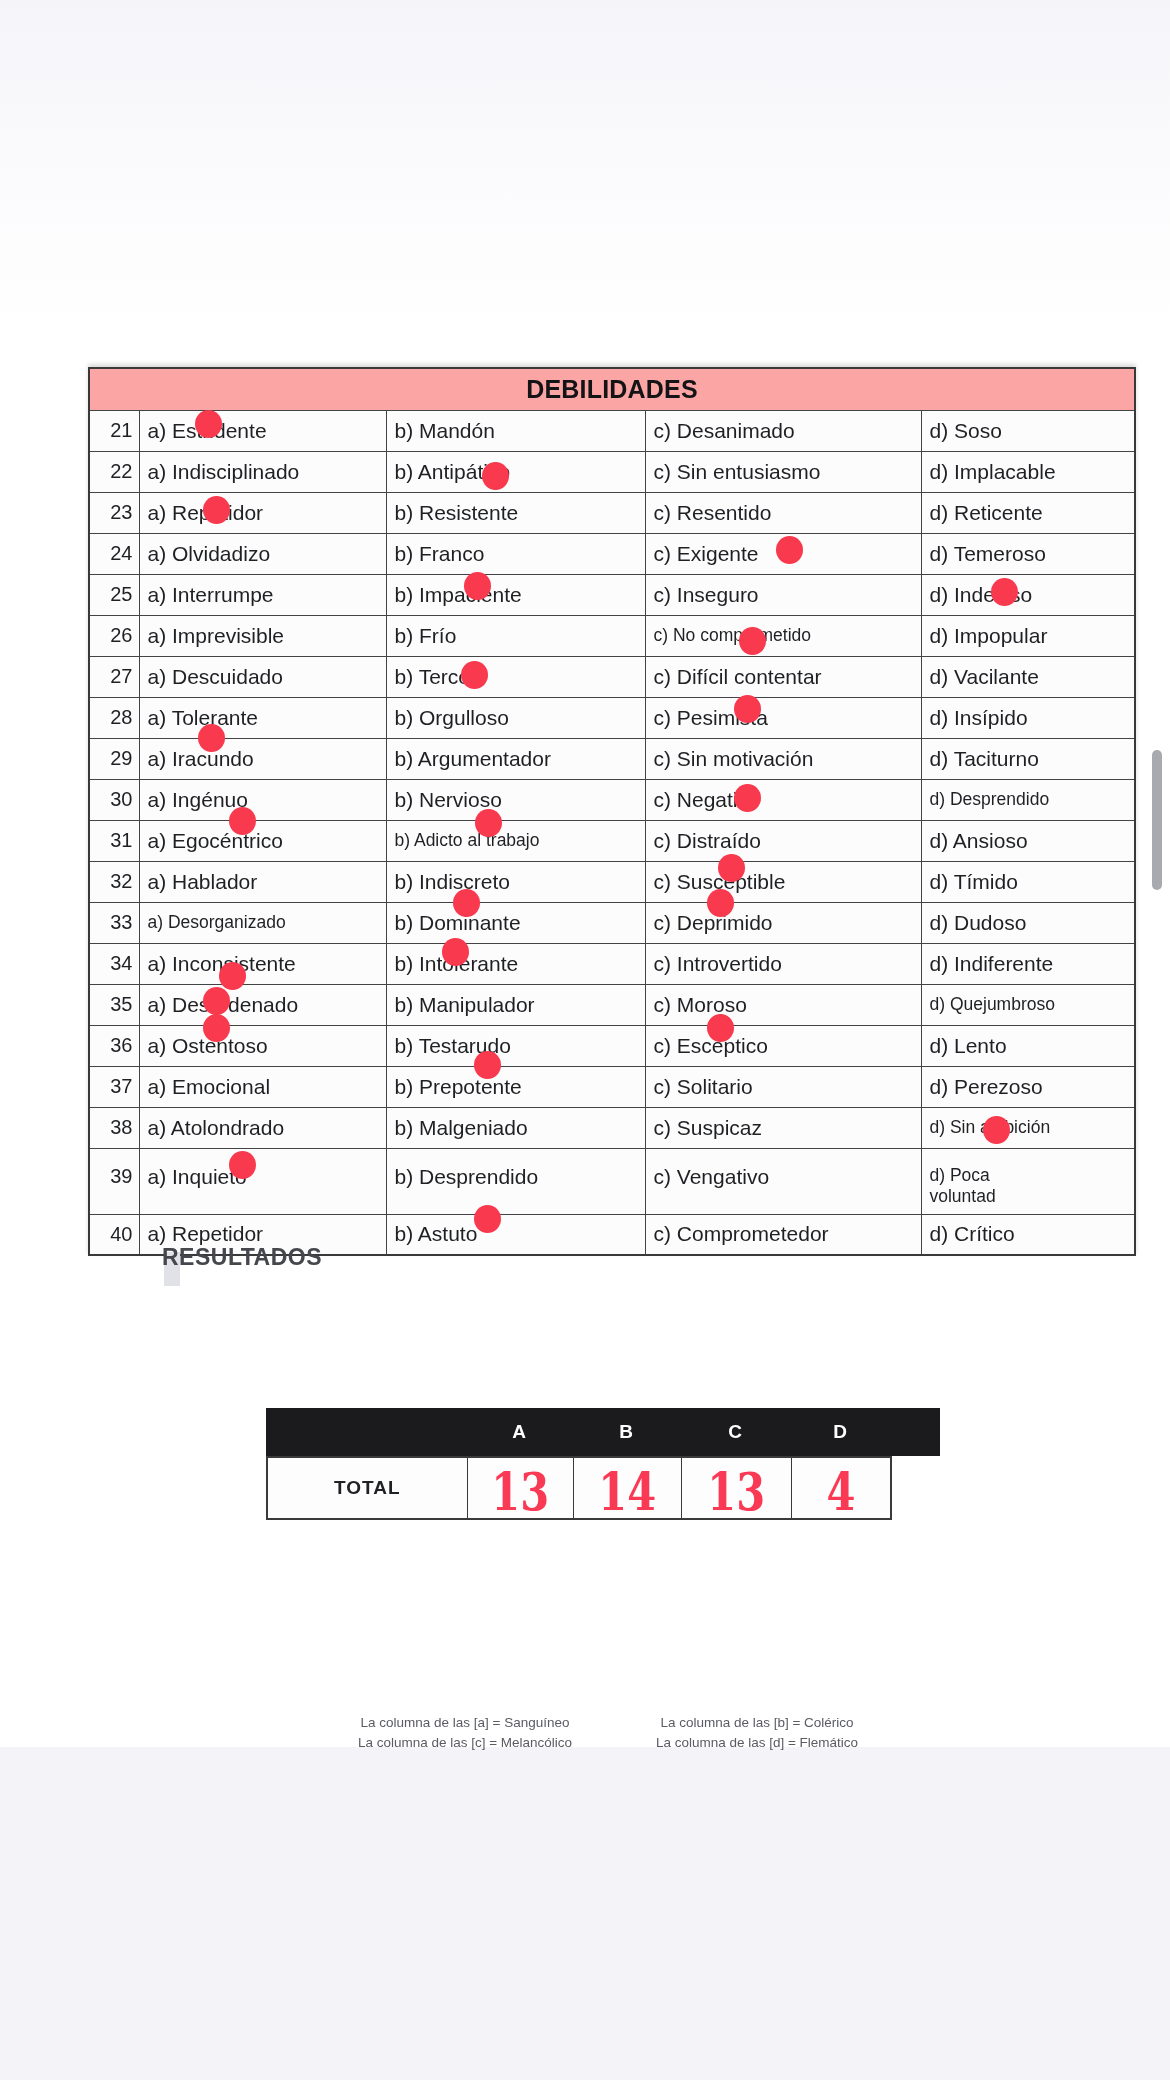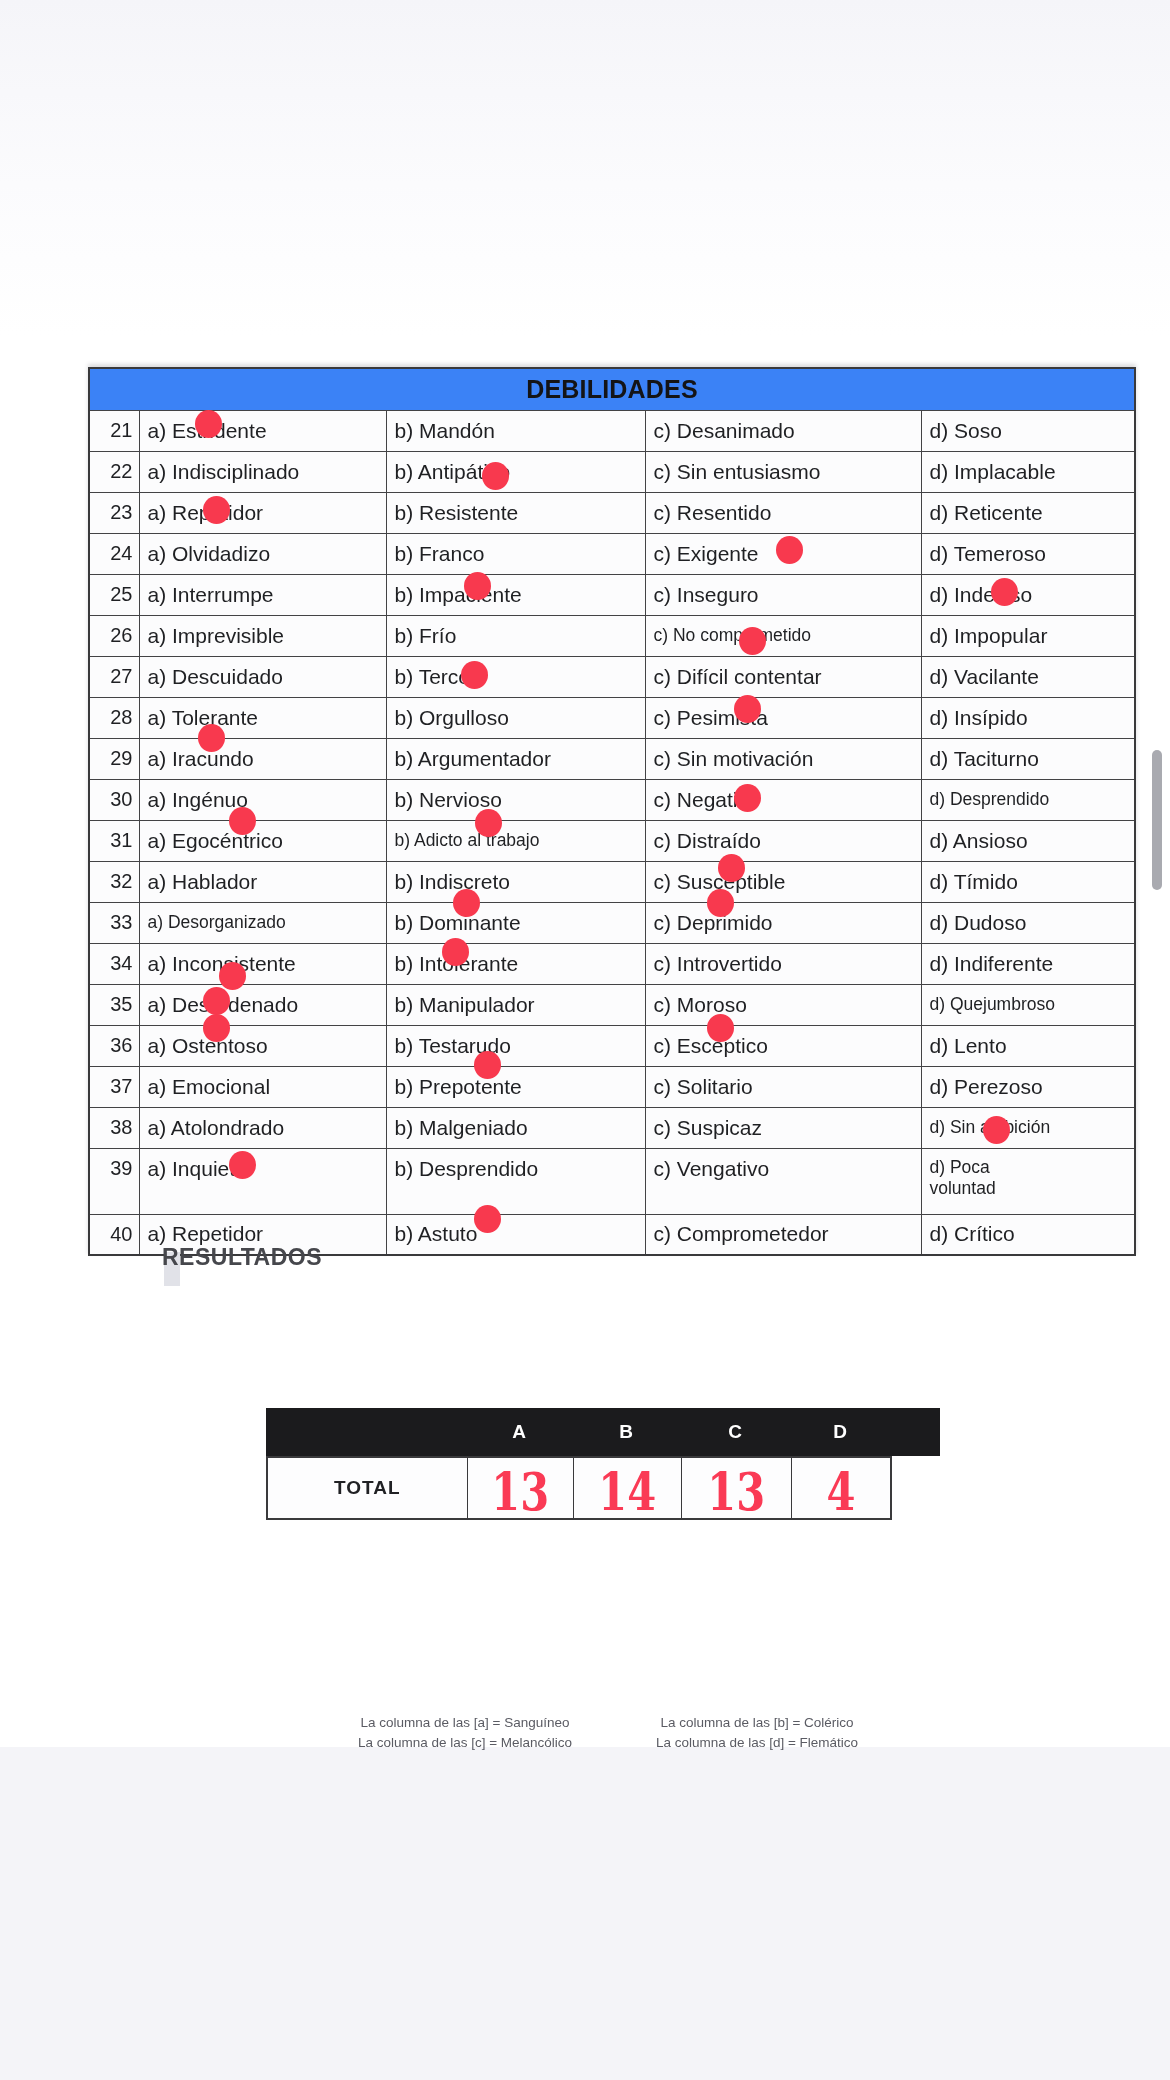--- a/index.html
+++ b/index.html
@@ -11,26 +11,26 @@
   .band-top { position:absolute; left:0; top:0; width:1170px; height:335px;
     background:linear-gradient(180deg,#f5f5f9 0%, #fbfbfd 55%, #ffffff 100%); }
   .band-bottom { position:absolute; left:0; top:1747px; width:1170px; height:333px; background:#f4f4f8; }
 
   table.wtable { position:absolute; left:88px; top:367px; width:1046px;
     border-collapse:collapse; table-layout:fixed; background:#fcfcfd;
     border:2.5px solid #39393b; box-shadow:0 -3px 4px rgba(60,60,70,.18); }
   .wtable td { border:1.6px solid #434345; height:41px; vertical-align:middle;
     font-size:21px; padding:0 0 0 8px; white-space:nowrap; position:relative;
     background:#fcfcfd; overflow:visible; }
-  .wtable td.title-cell { height:42px; background:#3b82f6; text-align:center;
+  .wtable td.title-cell { height:42px; background:#fca5a5; text-align:center;
     font-weight:bold; font-size:25px; letter-spacing:.2px; padding:0; color:#141416; }
   .wtable td.num { text-align:right; padding:0 6px 0 0; font-size:20px; }
   .wtable td.small { font-size:17.5px; }
   .wtable td.pre { white-space:pre-line; line-height:1.22;margin-left:36px; }
-  .wtable tr.tall td { height:66px; vertical-align:top; padding-top:8px; }
+  .wtable tr.tall td { height:66px; vertical-align:top; padding-top:16px; }
   .dot { position:absolute; width:27px; height:28px; border-radius:50%;
     background:#f8394e; z-index:3; pointer-events:none; }
 
   .scroll-thumb { position:absolute; left:1152px; top:750px; width:10px; height:140px;
     border-radius:5px; background:#a9aab0; }
   .artifact { position:absolute; left:164px; top:1252px; width:16px; height:34px; background:#e1e2e8; }
 
   .resultados { position:absolute; left:162px; top:1244px; font-size:23px; font-weight:bold;
     color:#46474c; letter-spacing:.5px; }
 

